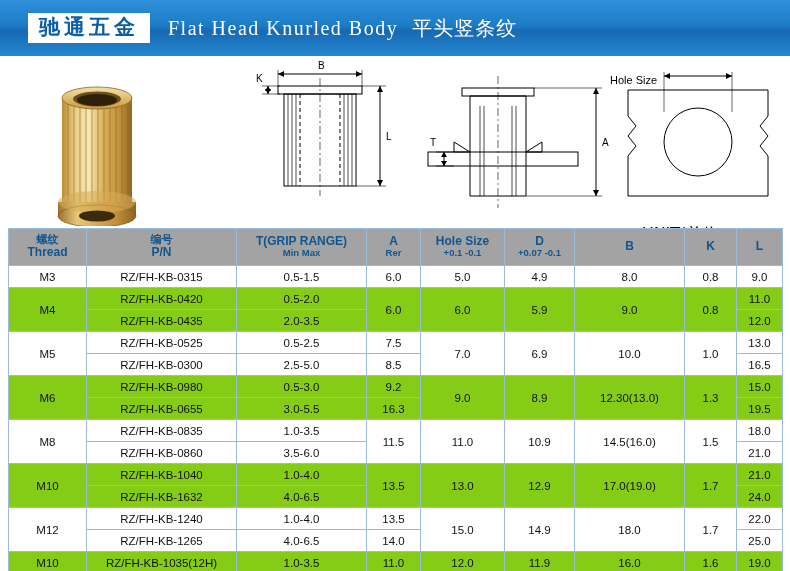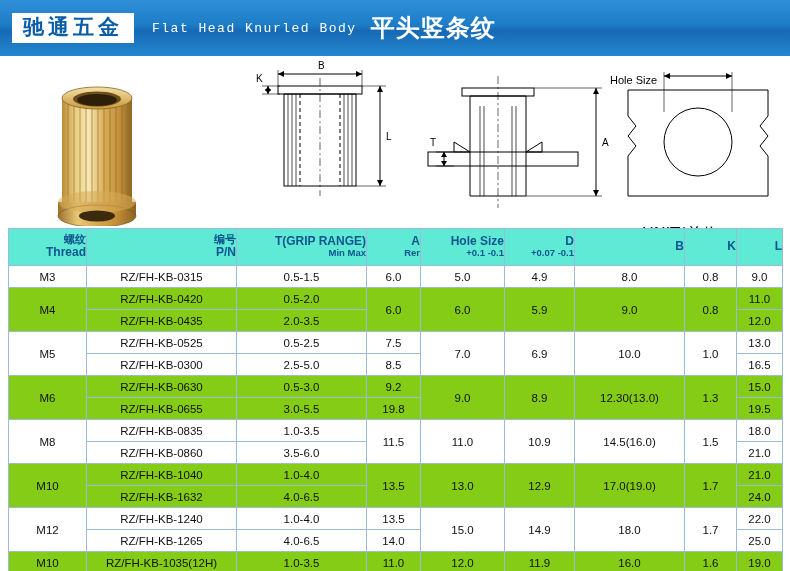--- a/index.html
+++ b/index.html
@@ -25,48 +25,48 @@
     position: absolute;
     left: 0;
     top: 0;
     width: 790px;
     height: 56px;
     background: linear-gradient(to bottom, #2f8fd8 0%, #1d7cc6 45%, #1769b4 55%, #2487cf 100%);
     display: flex;
     align-items: center;
   }
   .brand-box {
-    margin-left: 12px;
+    margin-left: 28px;
     background: #ffffff;
     border: 1px solid #ffffff;
     padding: 3px 10px 4px 10px;
     display: flex;
     align-items: center;
   }
   .brand-text {
     font-family: "DejaVu Sans", sans-serif;
     font-size: 21px;
     font-weight: bold;
     color: #0a5ea8;
     letter-spacing: 4px;
     line-height: 1;
   }
   .title-en {
     margin-left: 18px;
-    font-family: Liberation Mono, monospace;
-    font-size: 13px;
+    font-family: Liberation Serif, serif;
+    font-size: 20px;
     color: #ffffff;
     letter-spacing: 1.5px;
     white-space: nowrap;
   }
   .title-cn {
     margin-left: 14px;
     font-family: "DejaVu Sans", sans-serif;
-    font-size: 24px;
-    font-weight: bold;
+    font-size: 20px;
+    font-weight: normal;
     color: #ffffff;
     letter-spacing: 1px;
     white-space: nowrap;
     text-align: center;
   }
 
   
   .diagram-area {
     position: absolute;
     left: 0;
@@ -109,27 +109,26 @@
     border: 1px solid #9bbcd8;
     text-align: center;
     vertical-align: middle;
     font-size: 11.5px;
     font-family: "Liberation Sans", sans-serif;
     color: #111;
     padding: 0;
     height: 21px;
   }
   table.spec thead th {
-    background: #5eead4;
+    background: #a3a3a3;
     color: #11558f;
     font-weight: bold;
     font-size: 12px;
     height: 36px;
     line-height: 1.15;
-    text-align: right;
   }
   .hdr-sub {
     display: block;
     font-size: 9.5px;
     font-weight: bold;
     color: #11558f;
   }
   .hdr-cn {
     display: block;
     font-family: "DejaVu Sans", sans-serif;
@@ -401,33 +400,33 @@
             <td>13.0</td>
           </tr>
           <tr>
             <td class="pn">RZ/FH-KB-0300</td>
             <td>2.5-5.0</td>
             <td>8.5</td>
             <td>16.5</td>
           </tr>
           <tr class="alt">
             <td class="thread" rowspan="2">M6</td>
-            <td class="pn">RZ/FH-KB-0630</td>
+            <td class="pn">RZ/FH-KB-0980</td>
             <td>0.5-3.0</td>
             <td>9.2</td>
             <td rowspan="2">9.0</td>
             <td rowspan="2">8.9</td>
             <td rowspan="2">12.30(13.0)</td>
             <td rowspan="2">1.3</td>
             <td>15.0</td>
           </tr>
           <tr class="alt">
             <td class="pn">RZ/FH-KB-0655</td>
             <td>3.0-5.5</td>
-            <td>19.8</td>
+            <td>16.3</td>
             <td>19.5</td>
           </tr>
           <tr>
             <td class="thread" rowspan="2">M8</td>
             <td class="pn">RZ/FH-KB-0835</td>
             <td>1.0-3.5</td>
             <td rowspan="2">11.5</td>
             <td rowspan="2">11.0</td>
             <td rowspan="2">10.9</td>
             <td rowspan="2">14.5(16.0)</td>

